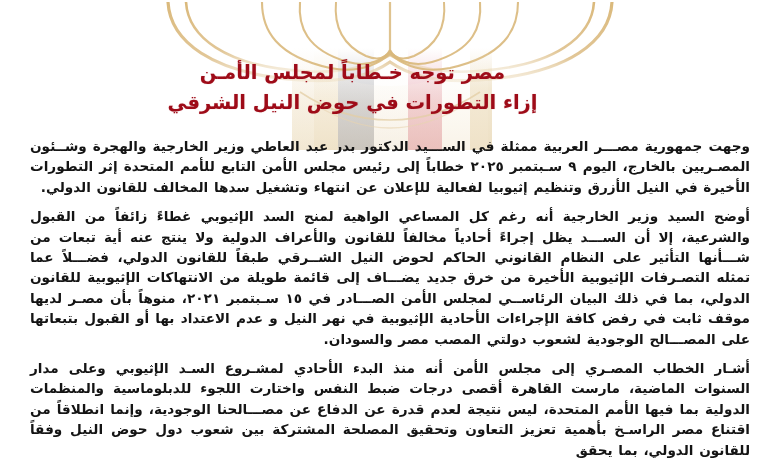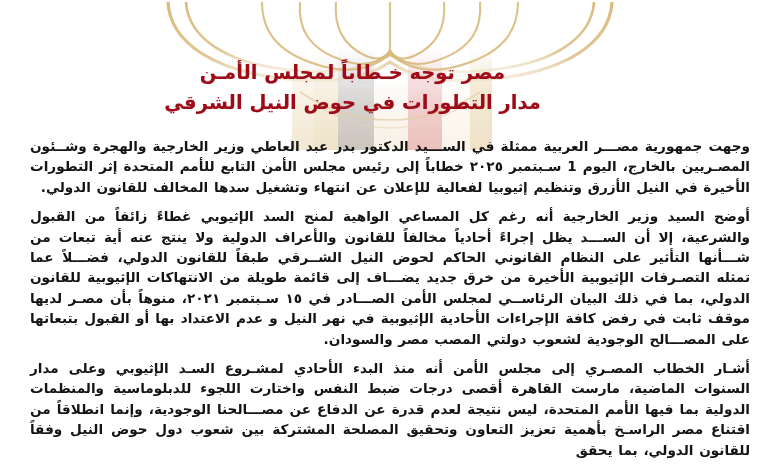--- a/index.html
+++ b/index.html
@@ -172,23 +172,23 @@
 
       <path d="M292,46 C310,70 350,86 390,86 C430,86 470,70 488,46 L488,150 L292,150 Z" fill="url(#creamFill)" opacity="0.55"></path>
 
       <path d="M300,92 C330,112 360,120 390,120 C420,120 450,112 480,92" fill="none" stroke="#e3cda4" stroke-width="1.6" opacity="0.75"></path>
       <path d="M314,104 C340,120 366,128 390,128 C414,128 440,120 466,104" fill="none" stroke="#e7d4b0" stroke-width="1.4" opacity="0.6"></path>
     </svg>
   </div>
 
   <div class="title-block">
     <div class="title-line">مصر توجه خـطاباً لمجلس الأمـن</div>
-    <div class="title-line second">مدار التطورات في حوض النيل الشرقي</div>
+    <div class="title-line second">إزاء التطورات في حوض النيل الشرقي</div>
   </div>
 
   <div class="body-text">
-    <p class="para">وجهت جمهورية مصـــر العربية ممثلة في الســـيد الدكتور بدر عبد العاطي وزير الخارجية والهجرة وشــئون المصـريين بالخارج، اليوم 1 سـبتمبر ٢٠٢٥ خطاباً إلى رئيس مجلس الأمن التابع للأمم المتحدة إثر التطورات الأخيرة في النيل الأزرق وتنظيم إثيوبيا لفعالية للإعلان عن انتهاء وتشغيل سدها المخالف للقانون الدولي.</p>
+    <p class="para">وجهت جمهورية مصـــر العربية ممثلة في الســـيد الدكتور بدر عبد العاطي وزير الخارجية والهجرة وشــئون المصـريين بالخارج، اليوم ٩ سـبتمبر ٢٠٢٥ خطاباً إلى رئيس مجلس الأمن التابع للأمم المتحدة إثر التطورات الأخيرة في النيل الأزرق وتنظيم إثيوبيا لفعالية للإعلان عن انتهاء وتشغيل سدها المخالف للقانون الدولي.</p>
     <p class="para">أوضح السيد وزير الخارجية أنه رغم كل المساعي الواهية لمنح السد الإثيوبي غطاءً زائفاً من القبول والشرعية، إلا أن الســـد يظل إجراءً أحادياً مخالفاً للقانون والأعراف الدولية ولا ينتج عنه أية تبعات من شـــأنها التأثير على النظام القانوني الحاكم لحوض النيل الشــرقي طبقاً للقانون الدولي، فضـــلاً عما تمثله التصـرفات الإثيوبية الأخيرة من خرق جديد يضـــاف إلى قائمة طويلة من الانتهاكات الإثيوبية للقانون الدولي، بما في ذلك البيان الرئاســي لمجلس الأمن الصـــادر في ١٥ سـبتمبر ٢٠٢١، منوهاً بأن مصـر لديها موقف ثابت في رفض كافة الإجراءات الأحادية الإثيوبية في نهر النيل و عدم الاعتداد بها أو القبول بتبعاتها على المصـــالح الوجودية لشعوب دولتي المصب مصر والسودان.</p>
     <p class="para last">أشـار الخطاب المصـري إلى مجلس الأمن أنه منذ البدء الأحادي لمشـروع السـد الإثيوبي وعلى مدار السنوات الماضية، مارست القاهرة أقصى درجات ضبط النفس واختارت اللجوء للدبلوماسية والمنظمات الدولية بما فيها الأمم المتحدة، ليس نتيجة لعدم قدرة عن الدفاع عن مصـــالحنا الوجودية، وإنما انطلاقاً من اقتناع مصر الراسـخ بأهمية تعزيز التعاون وتحقيق المصلحة المشتركة بين شعوب دول حوض النيل وفقاً للقانون الدولي، بما يحقق</p>
   </div>
 
   <div class="clip-fade"></div>
 </div>
 
 </body></html>

